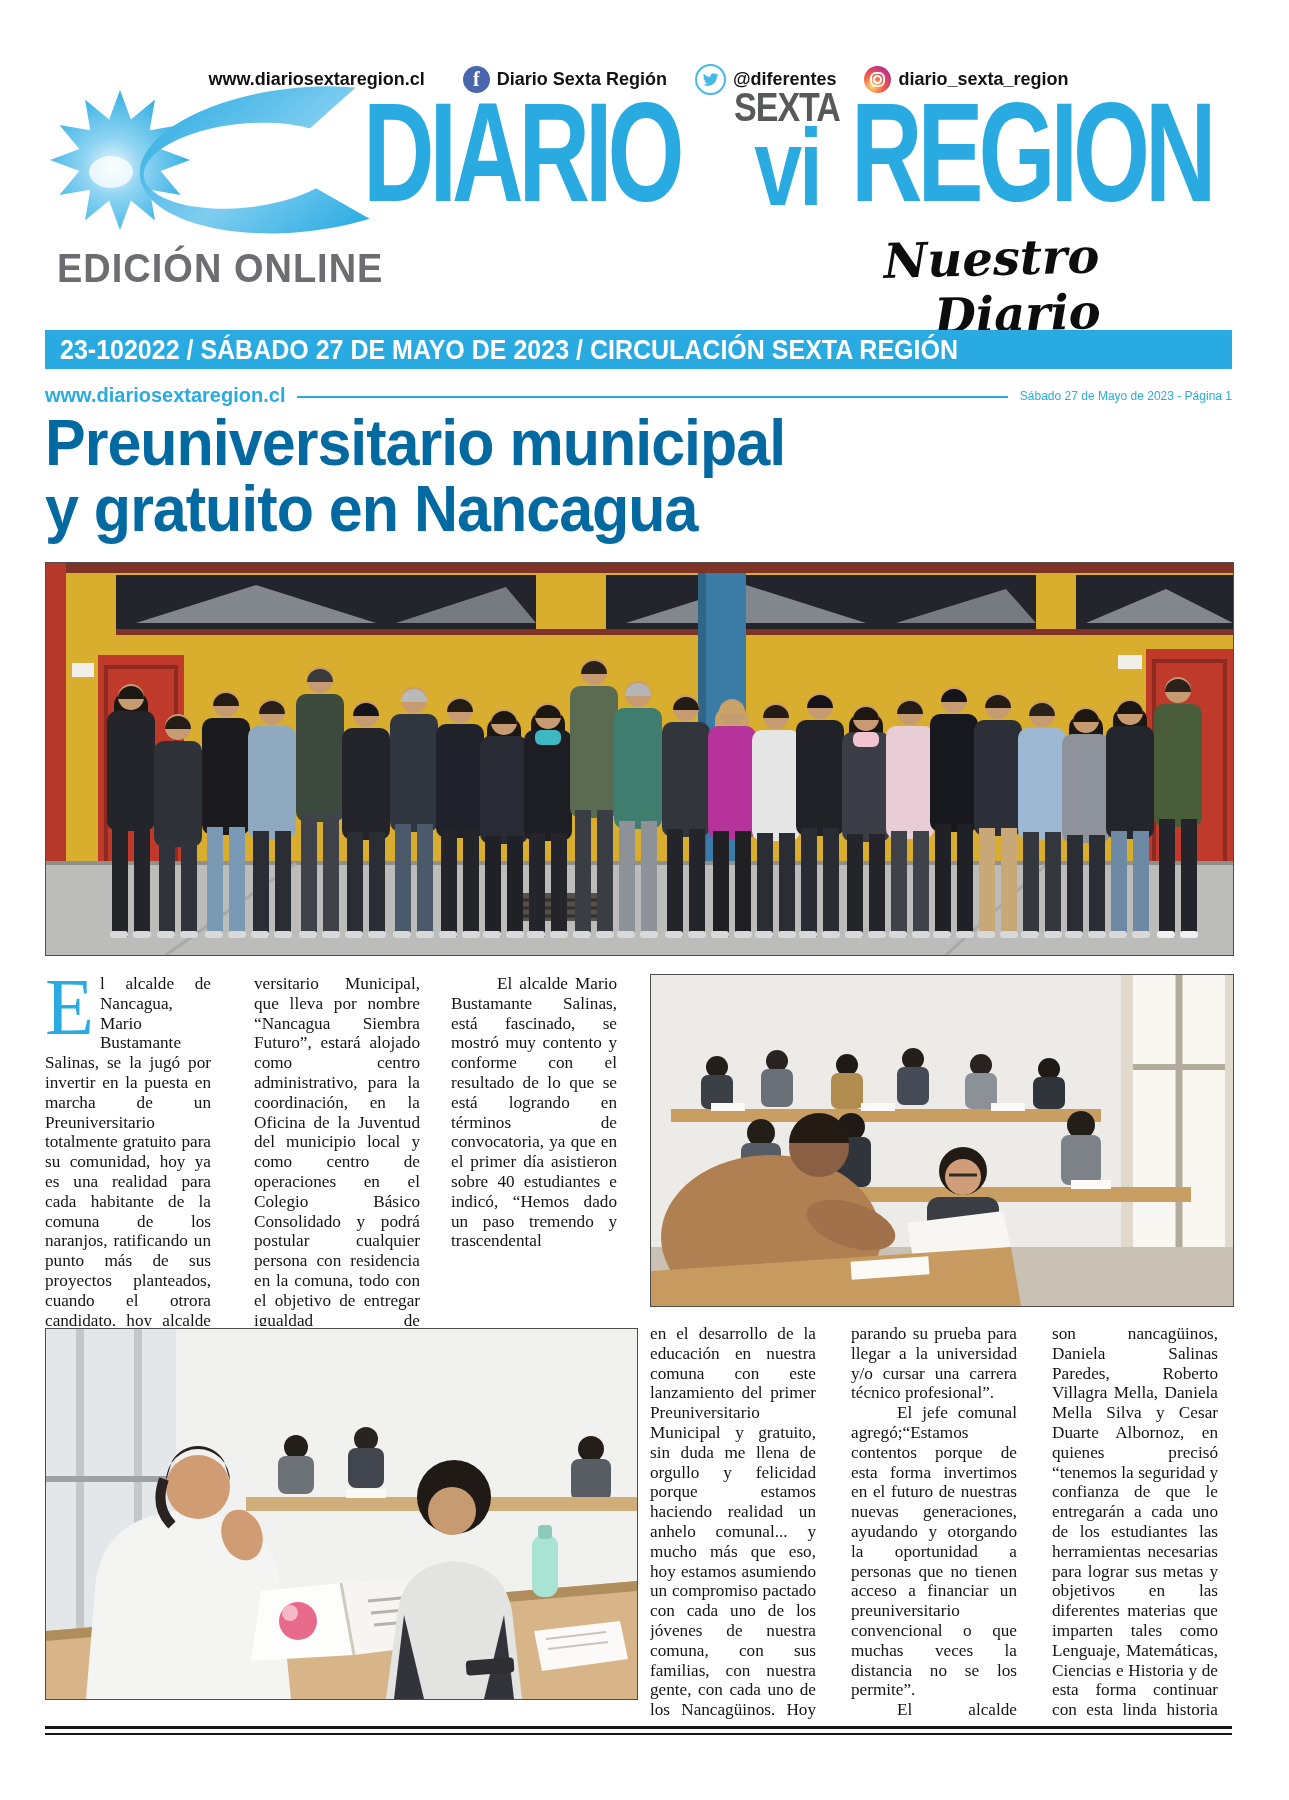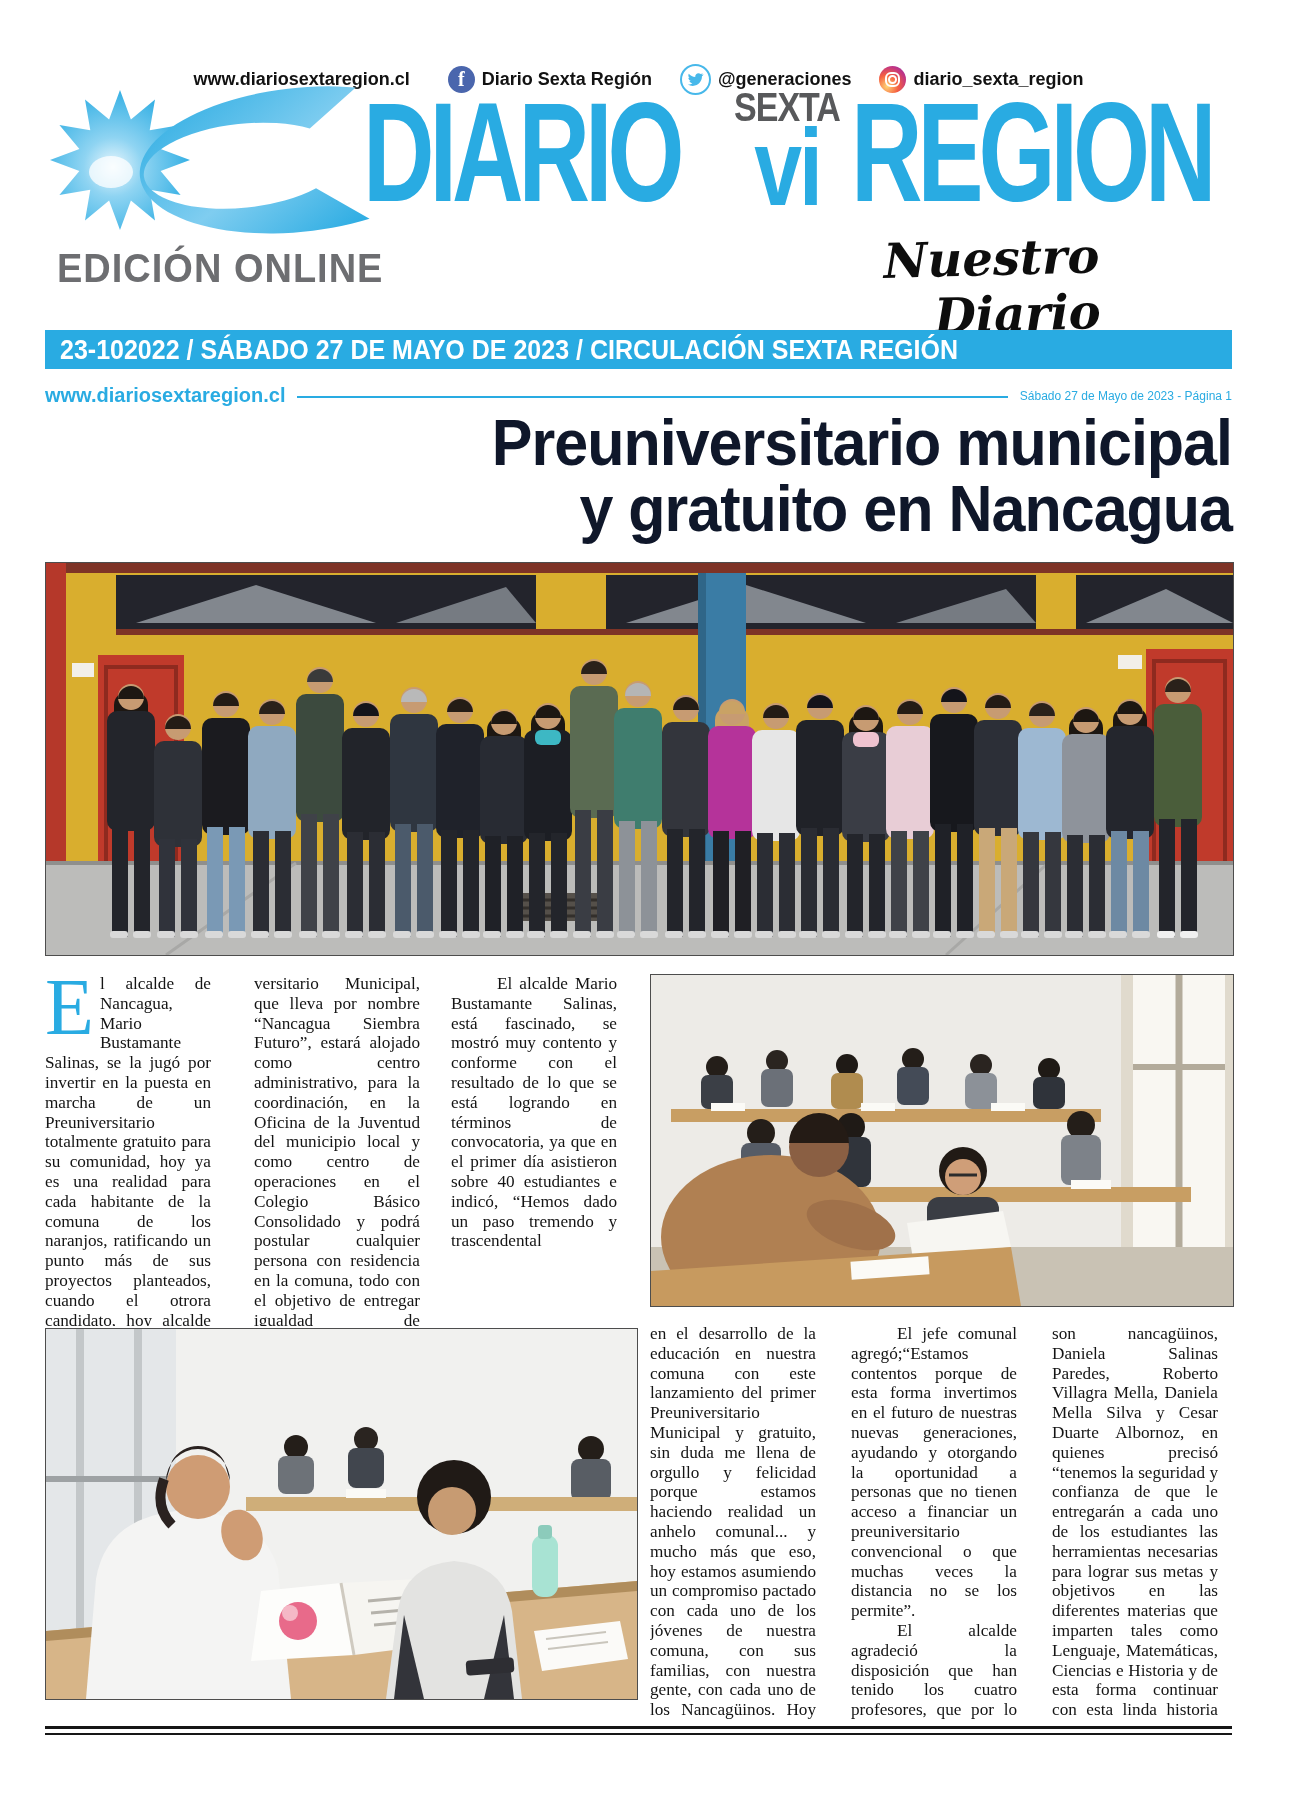--- a/index.html
+++ b/index.html
@@ -39,21 +39,21 @@
   .issuebar{position:absolute;top:318px;left:45px;width:1187px;height:39px;background:#29ABE2;
             display:flex;align-items:center;}
   .issuebar span{display:inline-block;color:#fff;font-weight:bold;font-size:25px;letter-spacing:0px;
                  padding-left:15px;transform:scaleY(1.12);transform-origin:center left;white-space:nowrap;}
   .dateline{position:absolute;top:372px;left:45px;width:1187px;display:flex;align-items:center;gap:12px;}
   .dateline .site{color:#29ABE2;font-weight:bold;font-size:20px;white-space:nowrap;}
   .dateline .rule{flex:1;height:0;border-top:2px solid #29ABE2;margin-top:3px;}
   .dateline .datepage{color:#29ABE2;font-size:12px;white-space:nowrap;}
 
   
-  .headline{position:absolute;top:396px;left:45px;width:1187px;text-align:right;color:#0f172a;}
+  .headline{position:absolute;top:396px;left:45px;width:1187px;text-align:left;color:#0369a1;}
   .headline div{font-weight:bold;font-size:61px;line-height:66px;letter-spacing:-1px;
                 transform:scaleY(1.05);transform-origin:top center;}
 
   
   .photo{position:absolute;border:1px solid #4d4d4d;background:#ddd;overflow:hidden;}
   .photo svg{display:block;width:100%;height:100%;}
   #photo-main{top:550px;left:45px;width:1187px;height:392px;}
   #photo-class{top:962px;left:650px;width:582px;height:331px;}
   #photo-desk{top:1316px;left:45px;width:591px;height:370px;}
 
@@ -80,21 +80,21 @@
     <span class="soc-group">
       <span class="badge fb">f</span>
       <span>Diario Sexta Región</span>
     </span>
     <span class="soc-group">
       <span class="badge tw">
         <svg width="17" height="15" viewBox="0 0 20 17">
             <path fill="#47b8ea" d="M19 2.6c-.7.3-1.4.5-2.1.6.8-.5 1.3-1.2 1.6-2-.7.4-1.5.8-2.4.9C15.4 1.4 14.4 1 13.4 1c-2 0-3.7 1.7-3.7 3.8 0 .3 0 .6.1.9C6.7 5.5 4 4 2.1 1.8c-.3.6-.5 1.2-.5 1.9 0 1.3.7 2.5 1.7 3.1-.6 0-1.2-.2-1.7-.4v.1c0 1.8 1.3 3.4 3 3.7-.3.1-.6.1-1 .1-.2 0-.5 0-.7-.1.5 1.5 1.9 2.6 3.5 2.6-1.3 1-2.9 1.6-4.7 1.6H1c1.7 1.1 3.7 1.7 5.8 1.7 7 0 10.8-5.9 10.8-11v-.5c.7-.5 1.4-1.2 1.9-2z"></path>
           </svg>
       </span>
-      <span>@generaciones</span>
+      <span>@diferentes</span>
     </span>
     <span class="soc-group">
       <span class="badge ig">
           <span class="cam"></span>
           <span class="lens"></span>
         </span>
       <span>diario_sexta_region</span>
     </span>
   </div>
 
@@ -471,20 +471,21 @@
       <polygon points="488,302 574,292 582,330 496,342" fill="#fbfaf8"></polygon>
       <line x1="500" y1="310" x2="560" y2="303" stroke="#c9c5bc" stroke-width="2"></line>
       <line x1="502" y1="320" x2="562" y2="313" stroke="#c9c5bc" stroke-width="2"></line>
     </svg>
   </div>
 
   <div class="col botcol" style="left:650px">
     <p>en el desarrollo de la educación en nuestra comuna con este lanzamiento del primer Preuniversitario Municipal y gratuito, sin duda me llena de orgullo y felicidad porque estamos haciendo realidad un anhelo comunal...  y mucho más que eso, hoy estamos asumiendo un compromiso pactado con cada uno de los jóvenes de nuestra comuna, con sus familias, con nuestra gente, con cada uno de los Nancagüinos. Hoy la felicidad es inmensa en mí, ya que tenemos un grupo que supera las 40 personas, pre-</p>
   </div>
   <div class="col botcol" style="left:851px">
+    <p>parando su prueba para llegar a la universidad y/o cursar una carrera técnico profesional”.</p>
     <p class="para-indent">El jefe comunal agregó;“Estamos contentos porque de esta forma invertimos en el futuro de nuestras nuevas generaciones, ayudando y otorgando la oportunidad a personas que no tienen acceso a financiar un preuniversitario convencional o que muchas veces la distancia no se los permite”.</p>
     <p class="para-indent">El alcalde agradeció la disposición que han tenido los cuatro profesores, que por lo demás</p>
   </div>
   <div class="col botcol" style="left:1052px">
     <p>son nancagüinos, Daniela Salinas Paredes, Roberto Villagra Mella, Daniela Mella Silva y Cesar Duarte Albornoz, en quienes precisó “tenemos la seguridad y confianza de que le entregarán a cada uno de los estudiantes las herramientas necesarias para lograr sus metas y objetivos en las diferentes materias que imparten tales como Lenguaje, Matemáticas, Ciencias e Historia y de esta forma continuar con esta linda historia que hoy se comienza a escribir, con nuestro primer Preuniversitario Municipal y Gratuito”.</p>
   </div>
 
   <div class="bottomrule"></div>
 
 </div>

